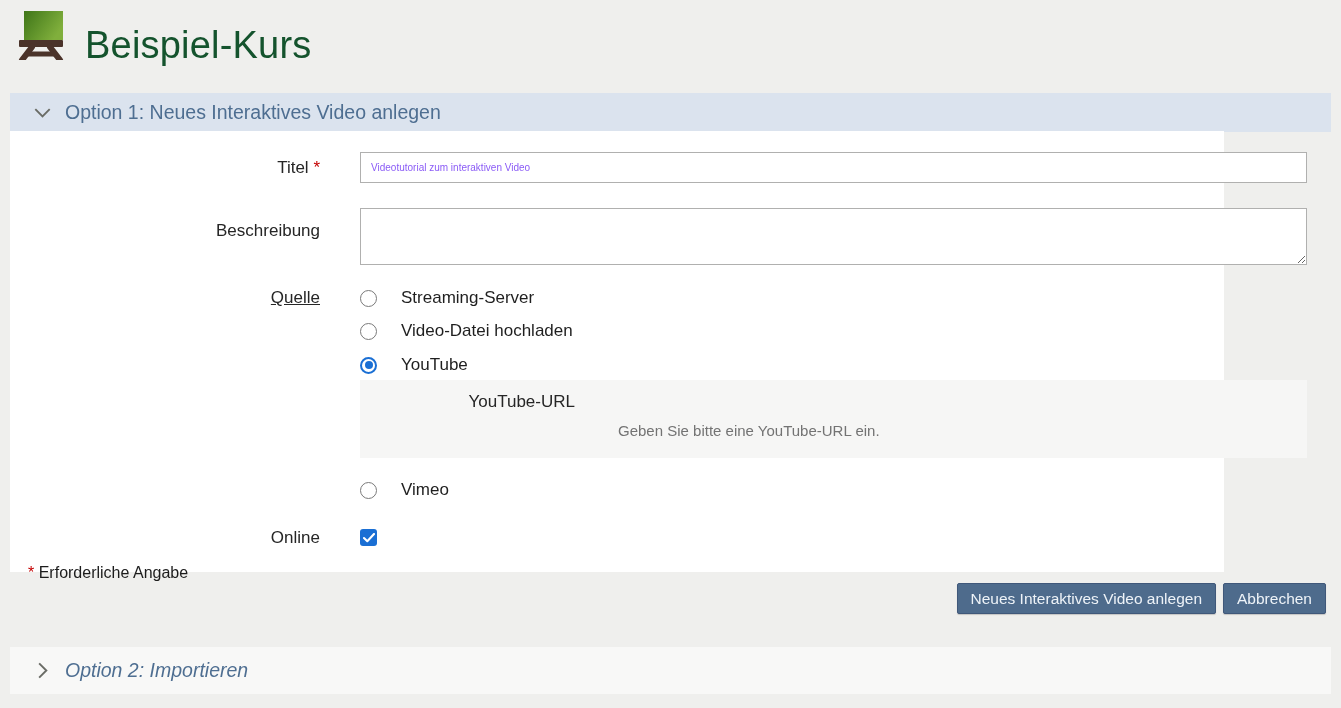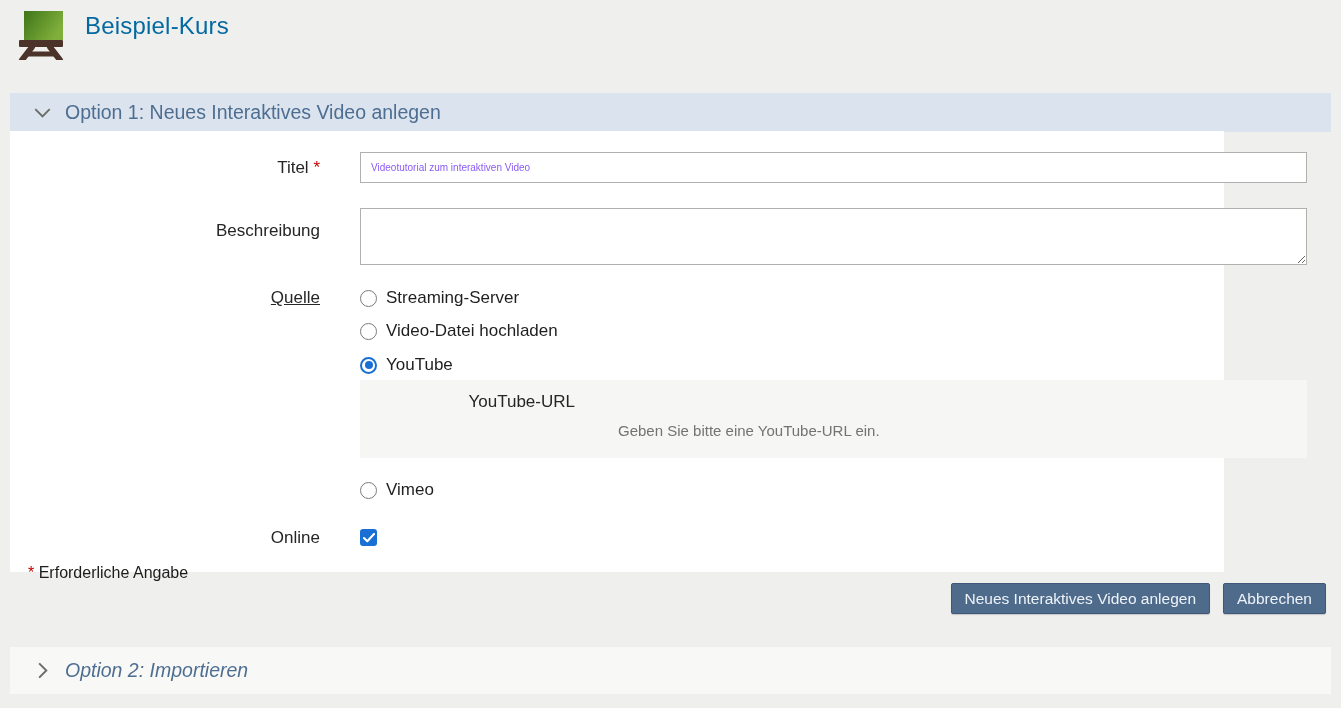--- a/index.html
+++ b/index.html
@@ -10,23 +10,23 @@
     color:#262626;
     position:relative;
     overflow:hidden;
   }
   .abs { position:absolute; }
 
   
   .page-header { left:0; top:0; width:1341px; height:85px; }
   .course-icon { left:17px; top:10px; width:48px; height:50px; }
   .course-title {
-    left:85px; top:12px;
-    font-size:24px; font-weight:400;
-    color:#0369a1; letter-spacing:.2px;
+    left:85px; top:24px;
+    font-size:38px; font-weight:400;
+    color:#14532d; letter-spacing:.2px;
   }
 
   
   .sec-header {
     left:10px; width:1321px;
     display:flex; align-items:center;
     padding-left:21px; cursor:pointer;
   }
   .sec1 { top:93px; height:39px; background:#dbe3ee; }
   .sec2 { top:647px; height:47px; background:#f8f8f7;font-style:italic; }
@@ -53,21 +53,21 @@
   }
   .input-titel { left:350px; top:21px; width:947px; height:31px; }
   .txt-area {
     left:350px; top:77px; width:947px; height:57px;
     resize:both; padding-top:5px;
   }
 
   
   .radio-row {
     left:350px; height:22px;
-    display:flex; align-items:center; gap:9px;
+    display:flex; align-items:center; gap:24px;
     font-size:17px; color:#1f1f1f; cursor:pointer;
   }
   .radio {
     width:17px; height:17px; border-radius:50%;
     border:1.5px solid #7a7a7a; background:#fff;
     flex:0 0 auto; position:relative;
   }
   .radio.checked { border:2px solid #1a6fd4; }
   .radio.checked::after {
     content:""; position:absolute;
@@ -91,21 +91,21 @@
     display:flex; align-items:center; justify-content:center;
     cursor:pointer;
   }
 
   
   .footer-note {
     left:28px; top:564px; font-size:16px; color:#1c1c1c;
   }
   .btn-bar {
     top:583px; right:15px;
-    display:flex; gap:13px;
+    display:flex; gap:7px;
   }
   .btn {
     height:31px; padding:0 13px;
     background:#4e6b8c; color:#eef3f8;
     border:1px solid #40587a; border-radius:2px;
     font-family:"Liberation Sans","DejaVu Sans",sans-serif;
     font-size:15.5px; cursor:pointer;
     box-shadow:0 1px 1px rgba(0,0,0,.18);
   }
 </style>

